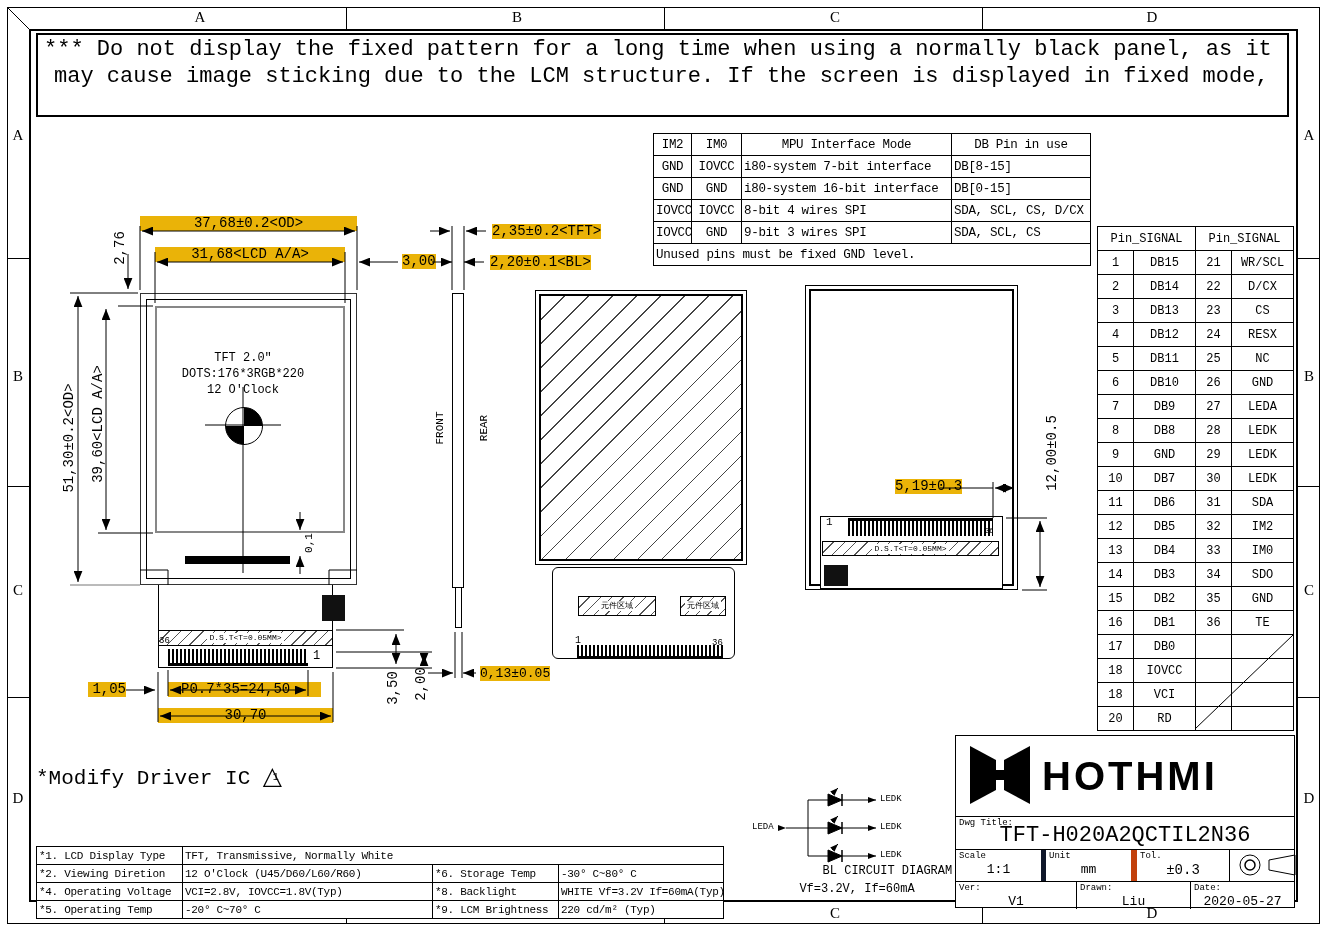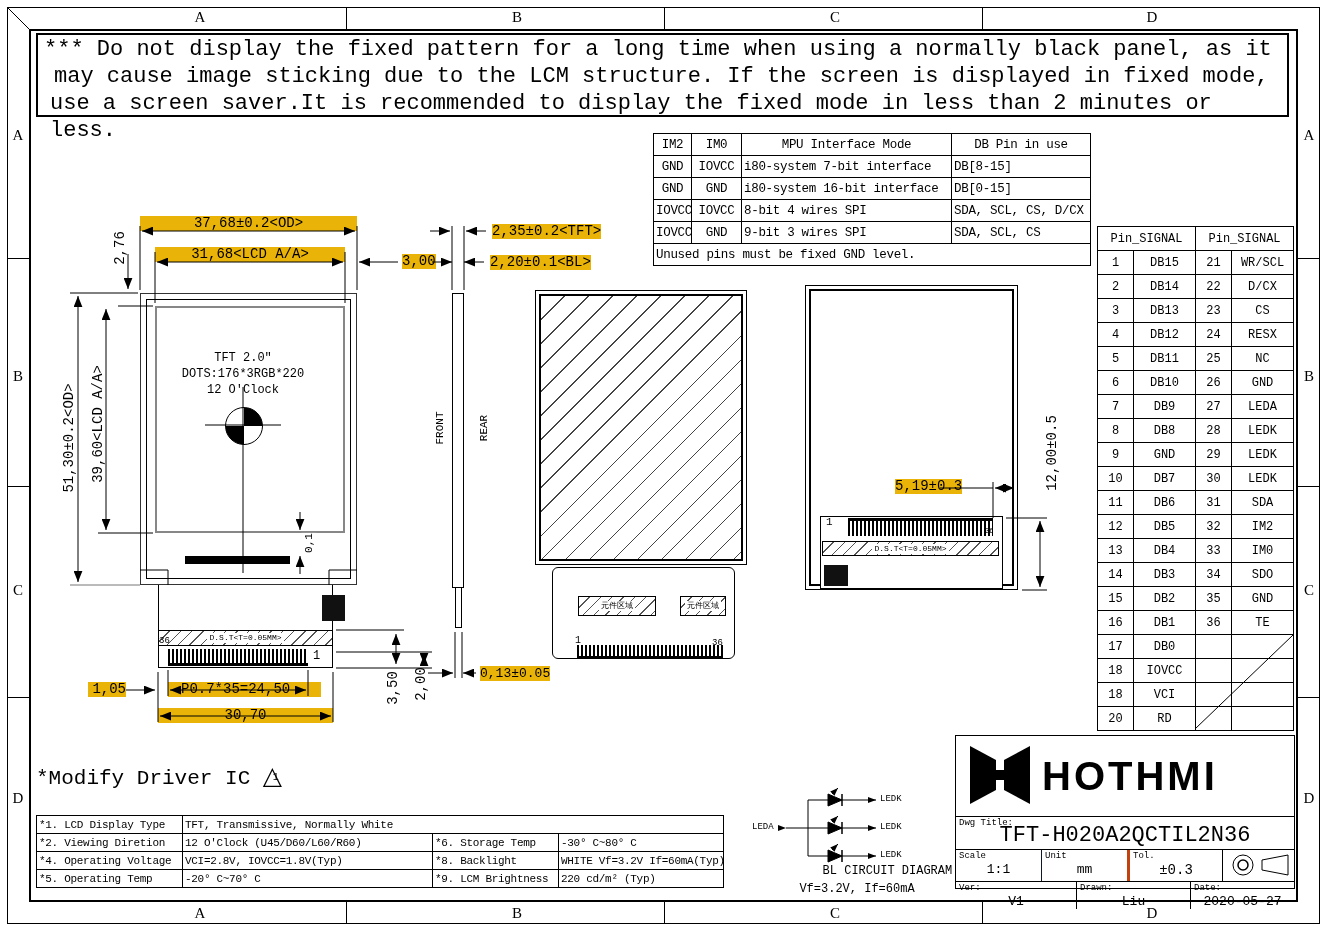--- a/index.html
+++ b/index.html
@@ -75,21 +75,20 @@
   <div class="abs zone" style="left:7px;top:582px;">C</div>
   <div class="abs zone" style="left:7px;top:790px;">D</div>
   <div class="abs zone" style="left:1298px;top:127px;">A</div>
   <div class="abs zone" style="left:1298px;top:368px;">B</div>
   <div class="abs zone" style="left:1298px;top:582px;">C</div>
   <div class="abs zone" style="left:1298px;top:790px;">D</div>
 
   <div class="abs warn" style="left:36px;top:33px;width:1253px;height:84px;">
     <div style="padding-left:6px;">*** Do not display the fixed pattern for a long time when using a normally black panel, as it</div>
     <div style="padding-left:16px;">may cause image sticking due to the LCM structure. If the screen is displayed in fixed mode,</div>
-    <div style="padding-left:12px;">use a screen saver.It is recommended to display the fixed mode in less than 2 minutes or less.</div>
   </div>
 
   <div class="abs" style="left:140px;top:293px;width:217px;height:292px;box-sizing:border-box;border:1.5px solid #333;"></div>
   <div class="abs" style="left:146px;top:299px;width:205px;height:280px;box-sizing:border-box;border:1px solid #000;"></div>
   <div class="abs" style="left:155px;top:306px;width:190px;height:227px;box-sizing:border-box;border:2px solid #878787;"></div>
   <div class="abs" style="left:173px;top:350px;width:140px;text-align:center;font-size:12px;line-height:16px;">
     <div>TFT 2.0"</div>
     <div>DOTS:176*3RGB*220</div>
     <div>12 O'Clock</div>
   </div>
@@ -399,21 +398,21 @@
   <div class="abs xs" style="left:880px;top:822px;">LEDK</div>
   <div class="abs xs" style="left:880px;top:850px;">LEDK</div>
   <div class="abs" style="left:776px;top:864px;width:230px;text-align:center;font-size:12px;">BL CIRCUIT DIAGRAM:</div>
   <div class="abs" style="left:742px;top:882px;width:230px;text-align:center;font-size:12px;">Vf=3.2V, If=60mA</div>
 
   <div class="abs" style="left:36px;top:764px;font-size:21px;">
     <span>*Modify Driver IC</span>
     <span class="tri"><span class="g">△</span><span class="n">1</span></span>
   </div>
 
-  <table class="abs spectab" style="left:36px;top:815px;">
+  <table class="abs spectab" style="left:36px;top:846px;">
     <colgroup>
         <col style="width:146px">
         <col style="width:250px">
         <col style="width:126px">
         <col style="width:165px">
       </colgroup>
     <tbody>
       <tr>
         <td>*1. LCD Display Type</td>
         <td colspan="3">TFT, Transmissive, Normally White</td>
@@ -432,41 +431,41 @@
       </tr>
       <tr>
         <td>*5. Operating Temp</td>
         <td>-20° C~70° C</td>
         <td>*9. LCM Brightness</td>
         <td>220 cd/m² (Typ)</td>
       </tr>
     </tbody>
   </table>
 
-  <div class="abs" style="left:955px;top:735px;width:340px;height:154px;box-sizing:border-box;border:1.5px solid #000;background:#fff;">
+  <div class="abs" style="left:955px;top:735px;width:340px;height:173px;box-sizing:border-box;border:1.5px solid #000;background:#fff;">
     <div style="position:relative;height:80px;border-bottom:1px solid #000;">
       <svg style="position:absolute;left:12px;top:8px;" width="64" height="62" viewBox="0 0 64 60">
         <g fill="#000">
           <polygon points="2,1 28,15 28,45 2,59"></polygon>
           <polygon points="62,1 36,15 36,45 62,59"></polygon>
           <rect x="22" y="25" width="20" height="10"></rect>
         </g>
       </svg>
       <div class="brand" style="position:absolute;left:86px;top:18px;">HOTHMI</div>
     </div>
     <div style="position:relative;height:32px;border-bottom:1px solid #000;">
       <div class="tb-label">Dwg Title:</div>
       <div style="position:absolute;left:0;right:0;top:6px;text-align:center;font-size:22px;">TFT-H020A2QCTIL2N36</div>
     </div>
     <div style="position:relative;height:31px;border-bottom:1px solid #000;display:flex;">
-      <div style="position:relative;width:85px;border-right:1px solid #0f172a;text-decoration:underline;">
+      <div style="position:relative;width:85px;border-right:5px solid #0f172a;text-decoration:underline;">
         <div class="tb-label">Scale</div>
         <div class="cellv">1:1</div>
       </div>
-      <div style="position:relative;width:85px;border-right:3px solid #c2410c;">
+      <div style="position:relative;width:85px;border-right:6px solid #c2410c;">
         <div class="tb-label">Unit</div>
         <div class="cellv">mm</div>
       </div>
       <div style="position:relative;width:92px;border-right:1px solid #000;">
         <div class="tb-label">Tol.</div>
         <div class="cellv" style="font-size:14px;">±0.3</div>
       </div>
       <div style="position:relative;flex:1;">
         <svg style="position:absolute;left:5px;top:3px;" width="64" height="24" viewBox="0 0 64 24">
           <g stroke="#000" fill="none">

